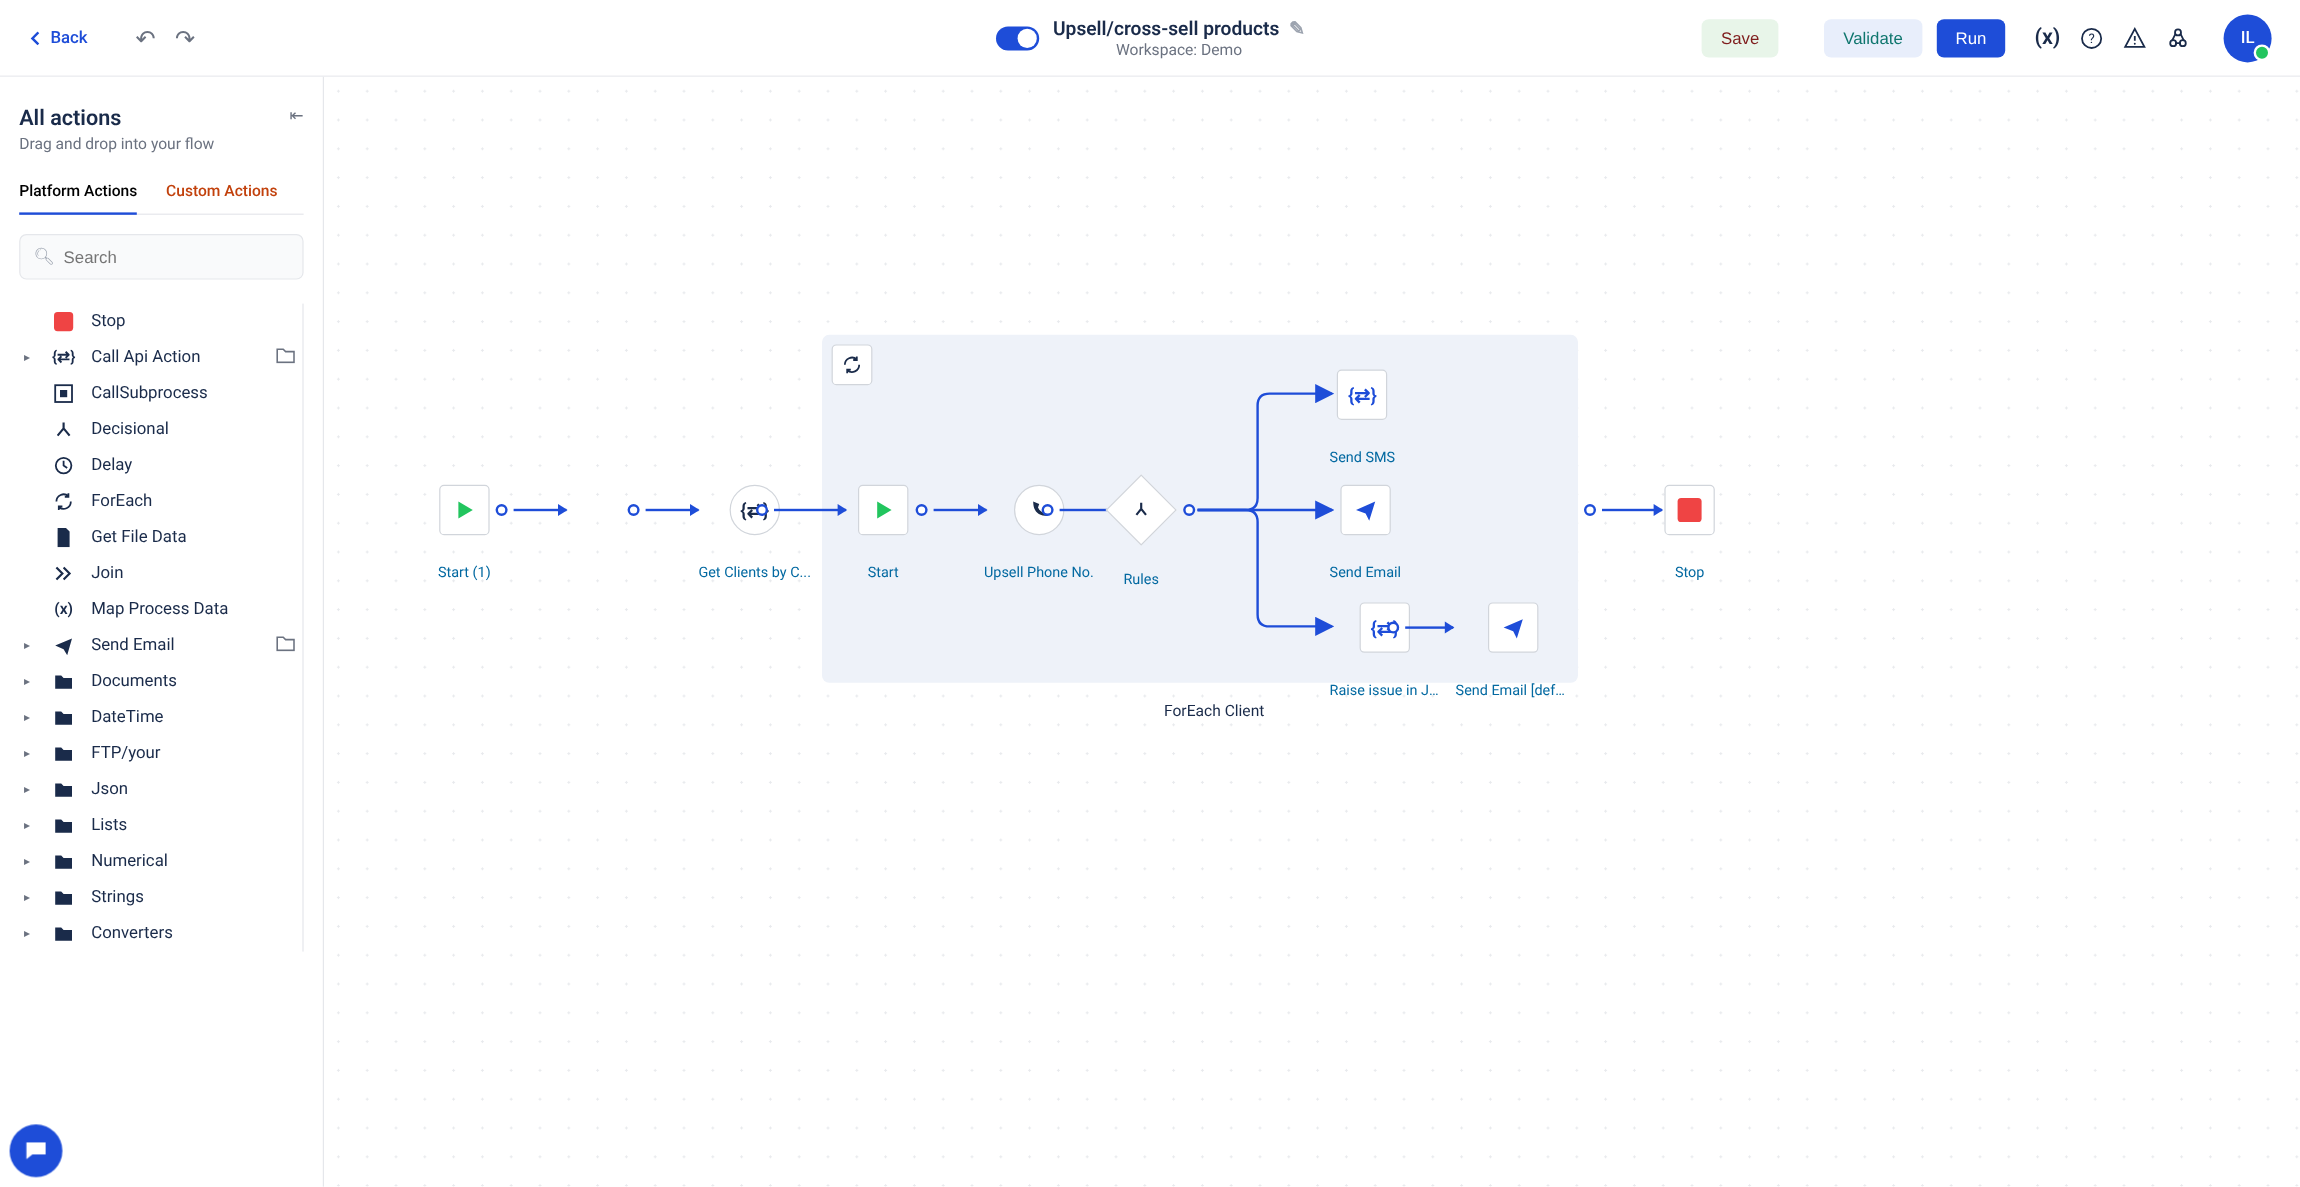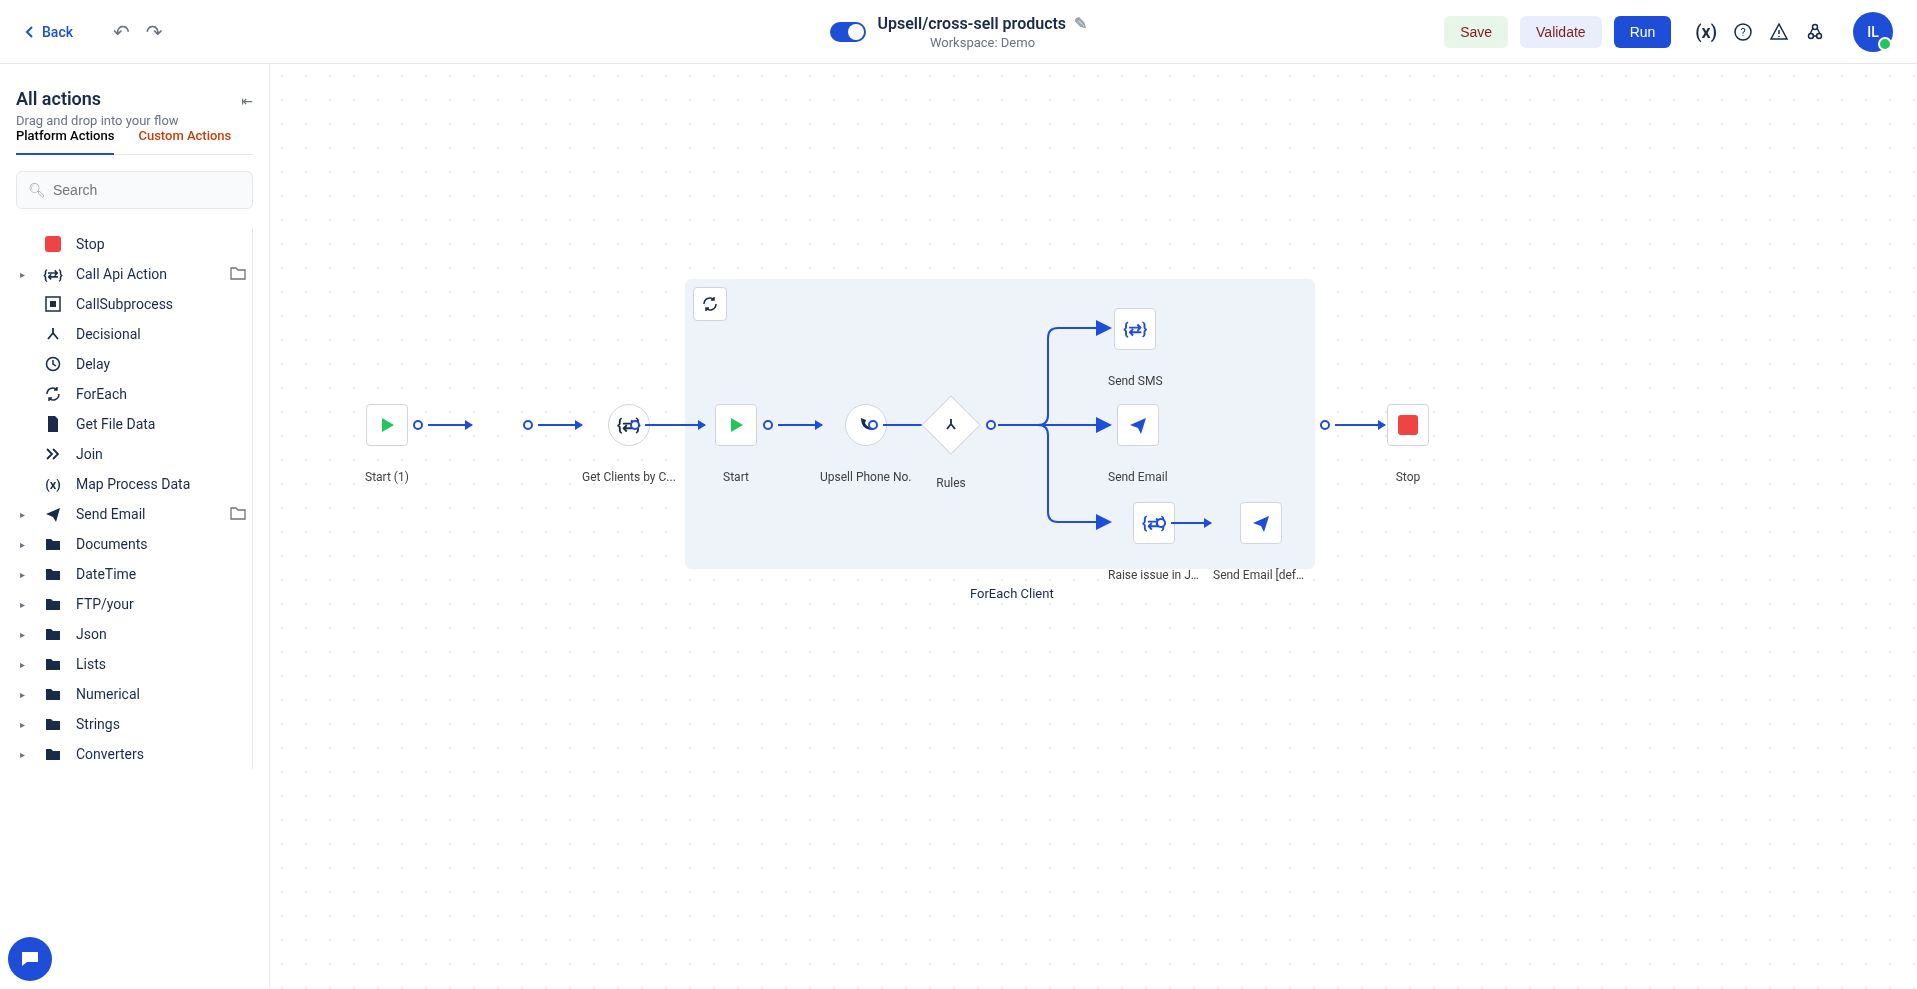--- a/index.html
+++ b/index.html
@@ -14,36 +14,36 @@
 .center-block { position: absolute; left: 50%; transform: translateX(-50%); display: flex; align-items: center; gap: 12px; }
 .toggle { width: 36px; height: 20px; background: #1e4dd8; border-radius: 10px; position: relative; cursor: pointer; }
 .toggle::after { content: ''; position: absolute; right: 2px; top: 2px; width: 16px; height: 16px; background: #fff; border-radius: 50%; }
 .title-wrap { text-align: center; }
 .flow-title { font-size: 16px; font-weight: 600; color: #1a2b4a; display: flex; align-items: center; gap: 8px; }
 .pencil-icon { color: #9ca3af; cursor: pointer; }
 .workspace { font-size: 13px; color: #6b7280; margin-top: 2px; }
 .header-right { margin-left: auto; display: flex; align-items: center; gap: 12px; }
 .btn { padding: 8px 16px; border-radius: 6px; font-weight: 500; cursor: pointer; border: none; font-size: 14px; }
 .btn-save { background: #e8f5e9; color: #7f1d1d; }
-.btn-validate { background: #e8eefb; color: #7f1d1d; }
+.btn-validate { background: #e8eefb; color: #0f766e; margin-left: 26px; }
 .btn-run { background: #1e4dd8; color: #fff; }
 .header-icons { display: flex; gap: 16px; margin-left: 12px; align-items: center; }
 .header-icons span { cursor: pointer; color: #1a2b4a; font-size: 18px; display: inline-flex; align-items: center; }
 .avatar { width: 40px; height: 40px; border-radius: 50%; background: #1e4dd8; color: #fff; display: flex; align-items: center; justify-content: center; font-weight: 500; margin-left: 16px; position: relative; cursor: pointer; }
 .avatar::after { content: ''; position: absolute; bottom: 1px; right: 1px; width: 10px; height: 10px; background: #22c55e; border-radius: 50%; border: 2px solid #fff; }
 
 
 .layout { display: flex; height: calc(100vh - 64px); }
 
 
 .sidebar { width: 270px; border-right: 1px solid #e5e7eb; padding: 24px 16px; background: #fff; overflow-y: auto; position: relative; }
-.sidebar-header { display: flex; justify-content: space-between; align-items: flex-end; margin-bottom: 4px; }
+.sidebar-header { display: flex; justify-content: space-between; align-items: flex-start; margin-bottom: 4px; }
 .sidebar-title { font-size: 18px; font-weight: 600; }
 .collapse-icon { cursor: pointer; color: #6b7280; }
-.sidebar-sub { color: #6b7280; font-size: 13px; }
+.sidebar-sub { color: #6b7280; font-size: 13px; margin-bottom: 24px; }
 .tabs { display: flex; gap: 24px; border-bottom: 1px solid #e5e7eb; margin-bottom: 16px; }
 .tab { padding-bottom: 10px; cursor: pointer; font-size: 13px; color: #c2410c; font-weight: 500; }
 .tab.active { color: #000000; border-bottom: 2px solid #1e4dd8; margin-bottom: -1px; }
 .search-box { position: relative; margin-bottom: 20px; }
 .search-box input { width: 100%; padding: 10px 12px 10px 36px; border: 1px solid #e5e7eb; border-radius: 6px; background: #f9fafb; font-size: 14px; }
 .search-box .search-icon { position: absolute; left: 12px; top: 50%; transform: translateY(-50%); color: #9ca3af; }
 
 .action-list { border-right: 1px solid #e5e7eb; padding-right: 2px; }
 .action-item { display: flex; align-items: center; gap: 14px; padding: 6px 4px; cursor: grab; position: relative; }
 .action-item .chev { width: 10px; color: #6b7280; font-size: 10px; }
@@ -54,21 +54,21 @@
 
 
 .canvas { flex: 1; position: relative; background: #fff; overflow: hidden; }
 .canvas::before { content: ''; position: absolute; inset: 0; background-image: radial-gradient(#d1d5db 1px, transparent 1px); background-size: 24px 24px; opacity: 0.5; }
 
 .node { position: absolute; display: flex; flex-direction: column; align-items: center; }
 .node-box { width: 42px; height: 42px; background: #fff; border: 1px solid #d1d5db; display: flex; align-items: center; justify-content: center; font-size: 20px; cursor: pointer; border-radius: 4px; }
 .node-circle { width: 42px; height: 42px; background: #fff; border: 1px solid #d1d5db; border-radius: 50%; display: flex; align-items: center; justify-content: center; font-size: 20px; cursor: pointer; }
 .node-diamond { width: 42px; height: 42px; background: #fff; border: 1px solid #d1d5db; transform: rotate(45deg); display: flex; align-items: center; justify-content: center; cursor: pointer; }
 .node-diamond > * { transform: rotate(-45deg); }
-.node-label { font-size: 12px; margin-top: 24px; color: #404040; white-space: nowrap; max-width: 110px; overflow: hidden; text-overflow: ellipsis; text-align: right; }
+.node-label { font-size: 12px; margin-top: 24px; color: #0369a1; white-space: nowrap; max-width: 110px; overflow: hidden; text-overflow: ellipsis; text-align: right; }
 
 .port { position: absolute; width: 10px; height: 10px; border: 2px solid #1e4dd8; border-radius: 50%; background: #fff; top: 16px; }
 
 .edge { position: absolute; height: 2px; background: #1e4dd8; top: 20px; }
 .edge::after { content: ''; position: absolute; right: -1px; top: -4px; border-left: 8px solid #1e4dd8; border-top: 5px solid transparent; border-bottom: 5px solid transparent; }
 
 .foreach-box { position: absolute; background: #eef2f9; border-radius: 6px; }
 .sync-btn { position: absolute; top: 8px; left: 8px; width: 34px; height: 34px; background: #fff; border: 1px solid #d1d5db; border-radius: 4px; display: flex; align-items: center; justify-content: center; cursor: pointer; }
 
 svg.edge-svg { position: absolute; overflow: visible; pointer-events: none; }

